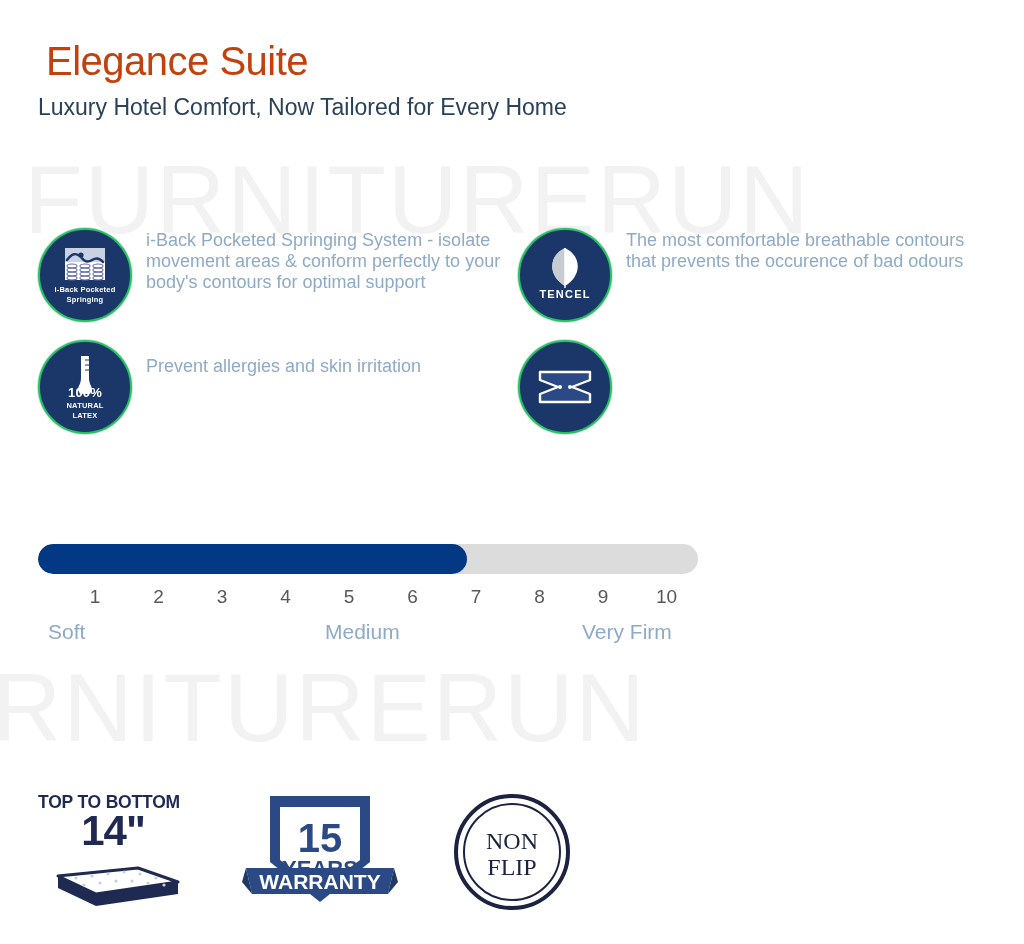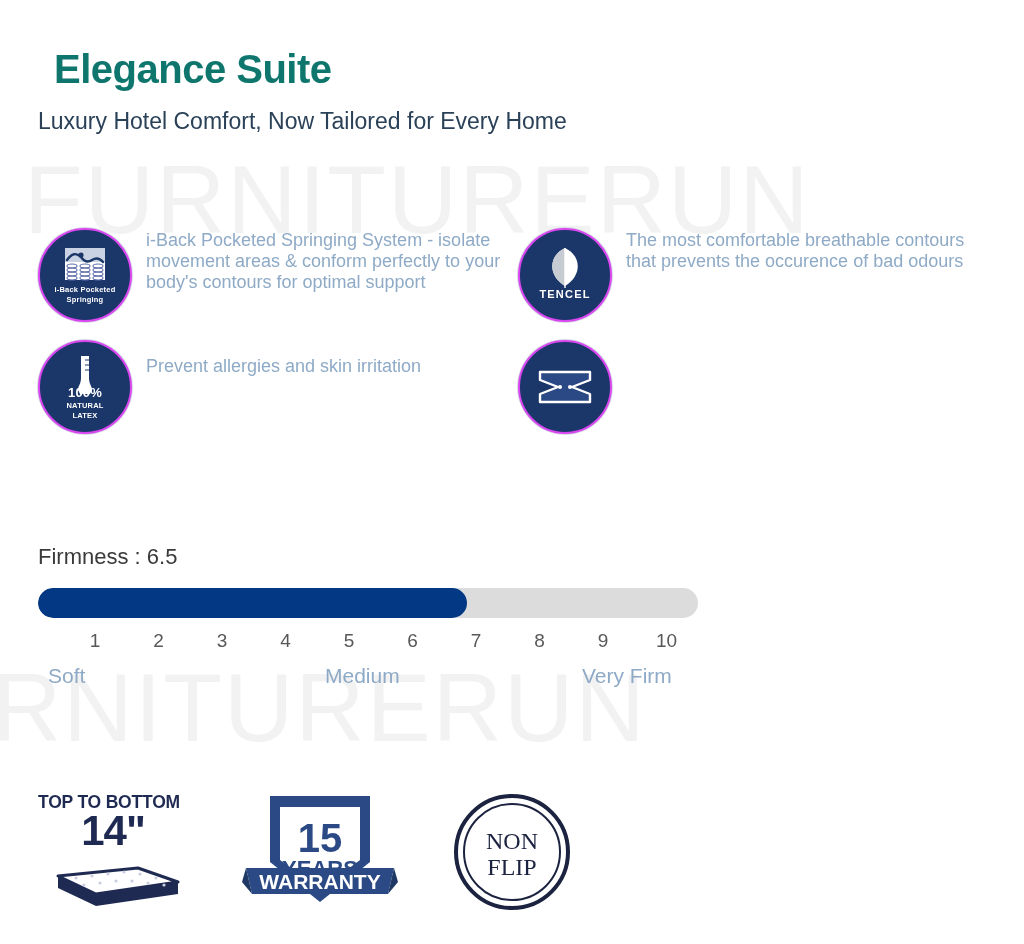--- a/index.html
+++ b/index.html
@@ -45,24 +45,24 @@
   }
 
   
   .header {
     position: absolute;
     left: 38px;
     top: 30px;
   }
   .product-title {
     font-size: 40px;
-    font-weight: bold;
-    color: #0f766e;
+    font-weight: normal;
+    color: #c2410c;
     line-height: 1.15;
-    margin: 16px;
+    margin: 8px;
     letter-spacing: -0.5px;
   }
   .product-subtitle {
     font-size: 23px;
     color: #2a4158;
     margin: 10px 12px 0 0;
     font-weight: 400;
     line-height: 1.2;
   }
 
@@ -81,21 +81,21 @@
     align-items: flex-start;
     margin-bottom: 18px;
     box-sizing: border-box;
   }
   .feature-icon {
     width: 90px;
     height: 90px;
     flex: 0 0 90px;
     border-radius: 50%;
     background: #1b3668;
-    border: 2px solid #d946ef;
+    border: 2px solid #22c55e;
     box-shadow: 0 0 0 1px #d8dde6;
     position: relative;
     display: flex;
     align-items: center;
     overflow: hidden;
   }
   .feature-text {
     margin-left: 14px;
     font-size: 18px;
     line-height: 1.18;
@@ -278,21 +278,20 @@
           <path d="M20 30 L70 30 L70 38 L52 45 L70 52 L70 60 L20 60 L20 52 L38 45 L20 38 Z" fill="#2b4a85" stroke="#ffffff" stroke-width="2.4" stroke-linejoin="round"></path>
           <circle cx="40" cy="45" r="2" fill="#ffffff"></circle>
           <circle cx="50" cy="45" r="2" fill="#ffffff"></circle>
         </svg>
       </div>
     </div>
 
   </div>
 
   <div class="firmness-block">
-    <div class="firmness-label">Firmness : 6.5</div>
 
     <div class="slider-track">
       <div class="slider-fill" id="slider-fill" style="width: 65%;"></div>
     </div>
 
     <div class="scale-numbers" id="scale-numbers">
         <span style="left: 57px;">1</span>
         <span style="left: 120.5px;">2</span>
         <span style="left: 184px;">3</span>
         <span style="left: 247.5px;">4</span>

